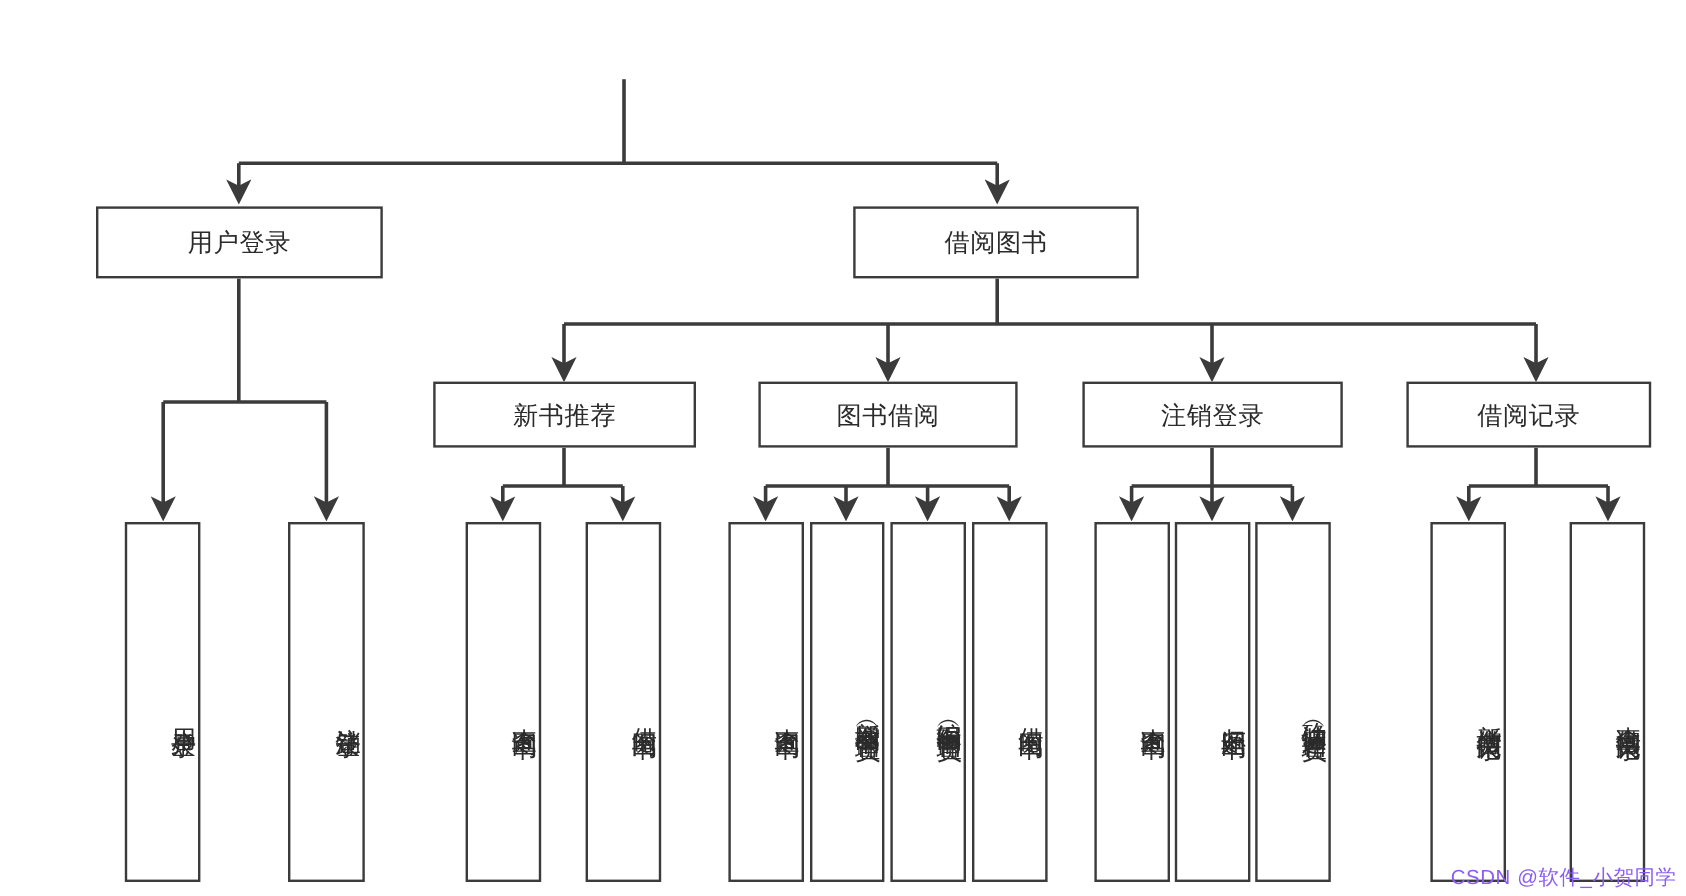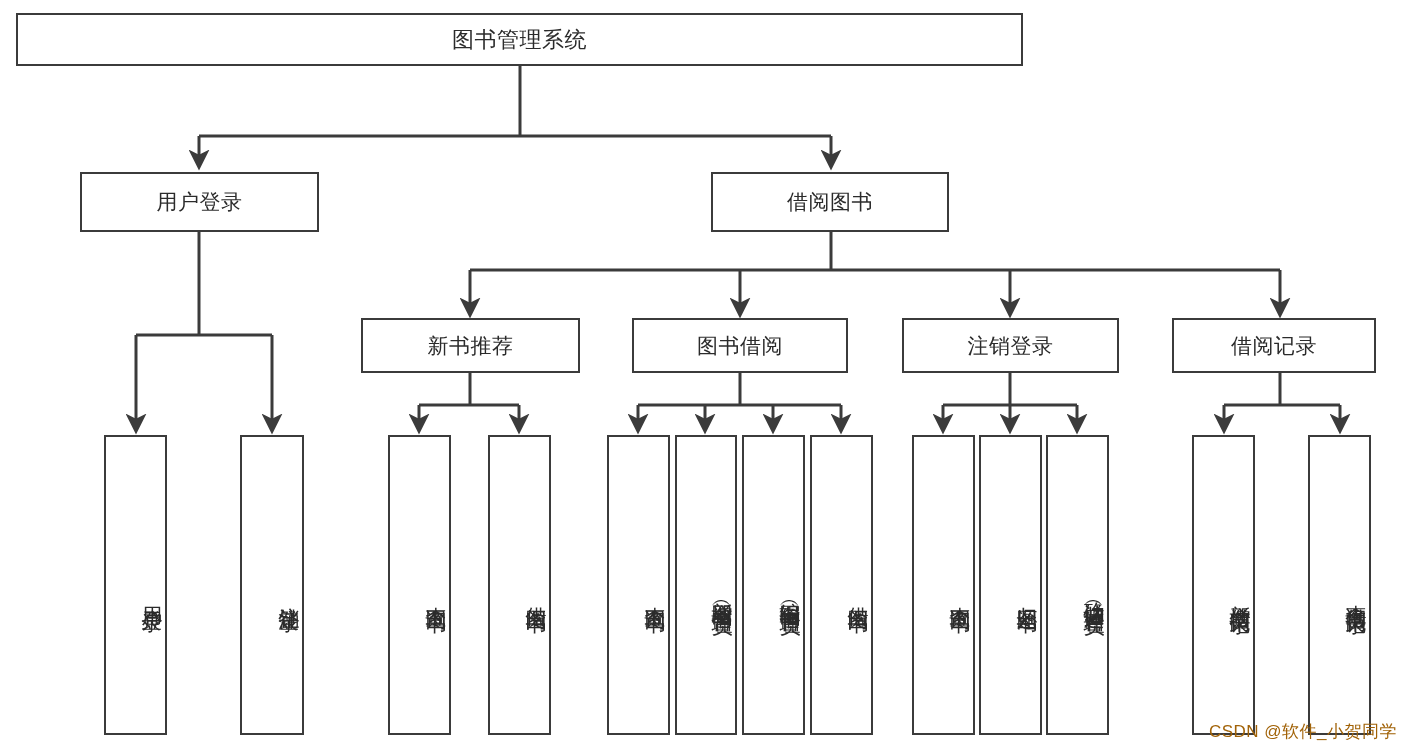--- a/index.html
+++ b/index.html
@@ -53,21 +53,21 @@
     padding-top: 18px;
     align-items: flex-start;
     justify-content: center;
     white-space: normal;
   }
   .watermark {
     position: absolute;
     right: 8px;
     bottom: 4px;
     font-size: 17px;
-    color: #a16207;
+    color: #8b5cf6;
     letter-spacing: 0.5px;
     z-index: 3;
     white-space: nowrap;
   }
 </style>
 </head>
 <body>
 
 <div id="canvas">
 
@@ -114,23 +114,20 @@
       <path d="M 1010 405 L 1010 424" marker-end="url(#arrow)"></path>
       <path d="M 1077 405 L 1077 424" marker-end="url(#arrow)"></path>
 
       <path d="M 1280 373 L 1280 405"></path>
       <path d="M 1224 405 L 1340 405"></path>
       <path d="M 1224 405 L 1224 424" marker-end="url(#arrow)"></path>
       <path d="M 1340 405 L 1340 424" marker-end="url(#arrow)"></path>
     </g>
   </svg>
 
-  <div class="node node-h node-root" style="left:16px; top:13px; width:1007px; height:53px;">
-    <span>图书管理系统</span>
-  </div>
 
   <div class="node node-h" style="left:80px; top:172px; width:239px; height:60px;">
     <span>用户登录</span>
   </div>
   <div class="node node-h" style="left:711px; top:172px; width:238px; height:60px;">
     <span>借阅图书</span>
   </div>
 
   <div class="node node-h" style="left:361px; top:318px; width:219px; height:55px;">
     <span>新书推荐</span>

